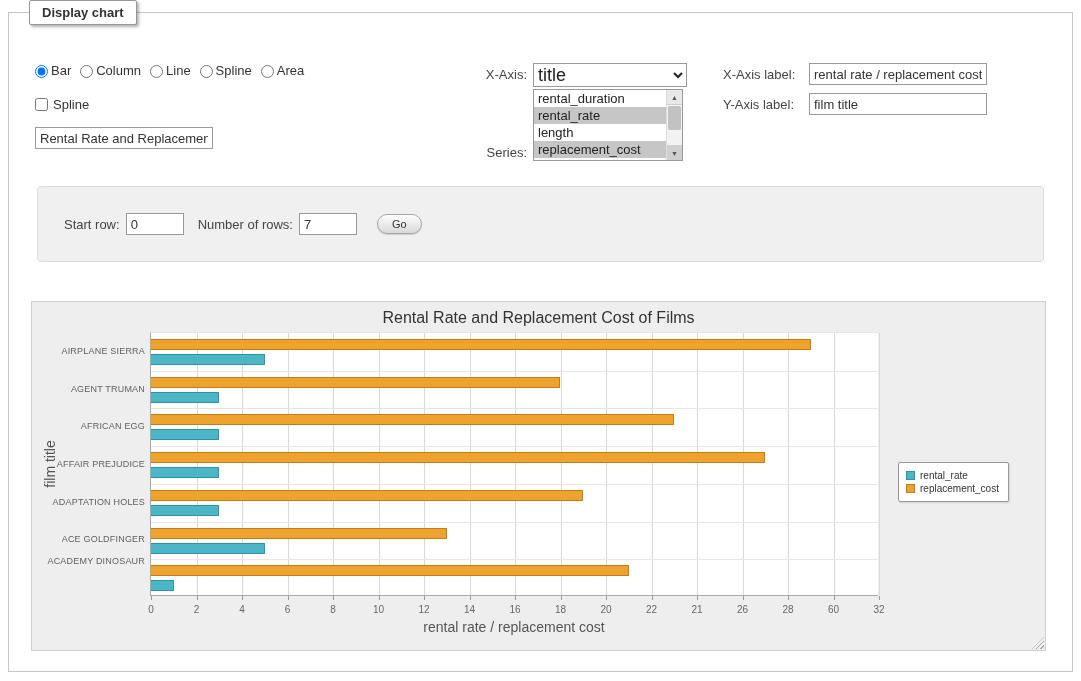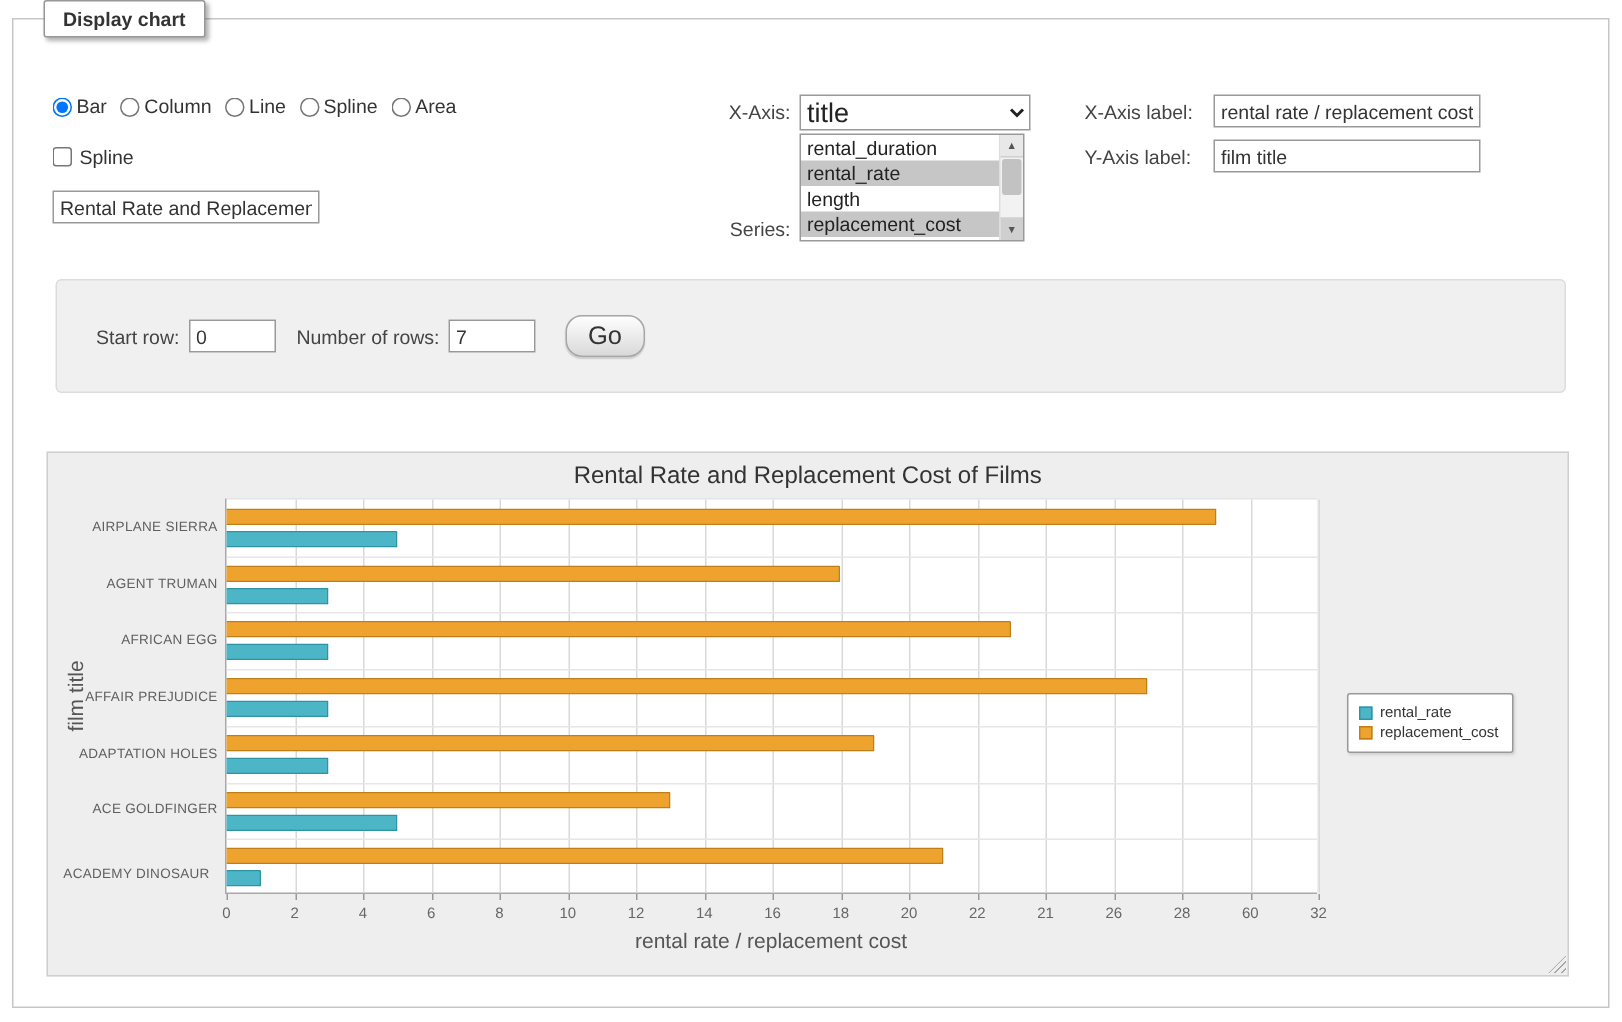--- a/index.html
+++ b/index.html
@@ -37,21 +37,21 @@
   .sb-thumb { position:absolute; left:1px; top:16px; width:13px; height:24px; background:#c2c2c2; border-radius:2px; }
 
   #xaxis-field-label { top:54px; left:714px; }
   #yaxis-field-label { top:84px; left:714px; }
   #xaxis-label-input { position:absolute; top:50px; left:800px; width:178px; }
   #yaxis-label-input { position:absolute; top:80px; left:800px; width:178px; }
 
   .rows-panel { position:absolute; top:173px; left:28px; right:28px; height:76px; background:#f0f0f0; border:1px solid #dcdcdc;
                 border-radius:4px; display:flex; align-items:center; padding-left:26px; color:#444; }
   .rows-panel .text-input { width:58px; margin:0 14px 0 6px; }
-  .go-btn { margin-left:6px; padding:3px 14px; font-size:17px; font-family:inherit; color:#333;
+  .go-btn { margin-left:6px; padding:3px 14px; font-size:11px; font-family:inherit; color:#333;
             background:linear-gradient(#fefefe,#d9d9d9); border:1px solid #a6a6a6; border-radius:11px;
             box-shadow:0 1px 1px rgba(0,0,0,0.15); cursor:pointer; }
 
   .chart-panel { position:absolute; top:288px; left:22px; right:26px; height:350px; background:#eeeeee; border:1px solid #cfcfcf; }
   .chart-title { position:absolute; top:7px; left:0; right:0; text-align:center; font-size:16px; color:#333; }
   .plot-area { position:absolute; left:118px; top:30px; width:728px; height:264px; background:#fff;
                border-left:1px solid #a8a8a8; border-bottom:1px solid #a8a8a8; border-top:1px solid #e4e4e4; }
   .vgrid { position:absolute; top:0; bottom:0; width:1px; background:#d9d9d9; z-index:1; }
   .hgrid { position:absolute; left:0; right:0; height:1px; background:#e6e6e6; z-index:1; }
   .bar { position:absolute; left:0; height:11px; border:1px solid; border-left:none; border-radius:0 1px 1px 0; z-index:2; }
@@ -198,21 +198,21 @@
         <div class="catlabel" style="top: 50.5714px;">AGENT TRUMAN</div>
         <div class="hgrid" style="top: 75.4286px;"></div>
         <div class="catlabel" style="top: 88.2857px;">AFRICAN EGG</div>
         <div class="hgrid" style="top: 113.143px;"></div>
         <div class="catlabel" style="top: 126px;">AFFAIR PREJUDICE</div>
         <div class="hgrid" style="top: 150.857px;"></div>
         <div class="catlabel" style="top: 163.714px;">ADAPTATION HOLES</div>
         <div class="hgrid" style="top: 188.571px;"></div>
         <div class="catlabel" style="top: 201.429px;">ACE GOLDFINGER</div>
         <div class="hgrid" style="top: 226.286px;"></div>
-        <div class="catlabel" style="top: 244px; text-align: center;">ACADEMY DINOSAUR</div>
+        <div class="catlabel" style="top: 223px;">ACADEMY DINOSAUR</div>
         <div class="bar" style="top: 6px; width: 659.522px; background: rgb(239, 163, 47); border-color: rgb(192, 127, 22);"></div>
         <div class="bar" style="top: 21px; width: 113.522px; background: rgb(77, 182, 198); border-color: rgb(45, 147, 165);"></div>
         <div class="bar" style="top: 43.7143px; width: 409.272px; background: rgb(239, 163, 47); border-color: rgb(192, 127, 22);"></div>
         <div class="bar" style="top: 58.7143px; width: 68.0225px; background: rgb(77, 182, 198); border-color: rgb(45, 147, 165);"></div>
         <div class="bar" style="top: 81.4286px; width: 523.022px; background: rgb(239, 163, 47); border-color: rgb(192, 127, 22);"></div>
         <div class="bar" style="top: 96.4286px; width: 68.0225px; background: rgb(77, 182, 198); border-color: rgb(45, 147, 165);"></div>
         <div class="bar" style="top: 119.143px; width: 614.022px; background: rgb(239, 163, 47); border-color: rgb(192, 127, 22);"></div>
         <div class="bar" style="top: 134.143px; width: 68.0225px; background: rgb(77, 182, 198); border-color: rgb(45, 147, 165);"></div>
         <div class="bar" style="top: 156.857px; width: 432.022px; background: rgb(239, 163, 47); border-color: rgb(192, 127, 22);"></div>
         <div class="bar" style="top: 171.857px; width: 68.0225px; background: rgb(77, 182, 198); border-color: rgb(45, 147, 165);"></div>

